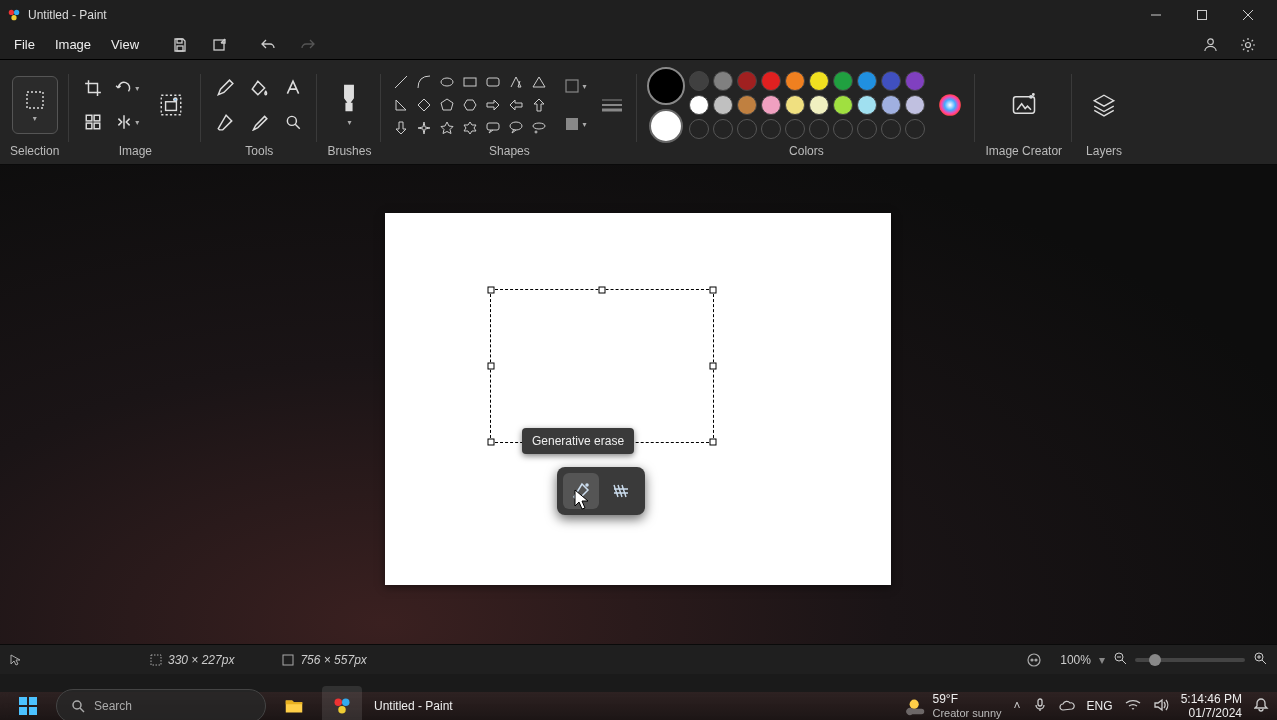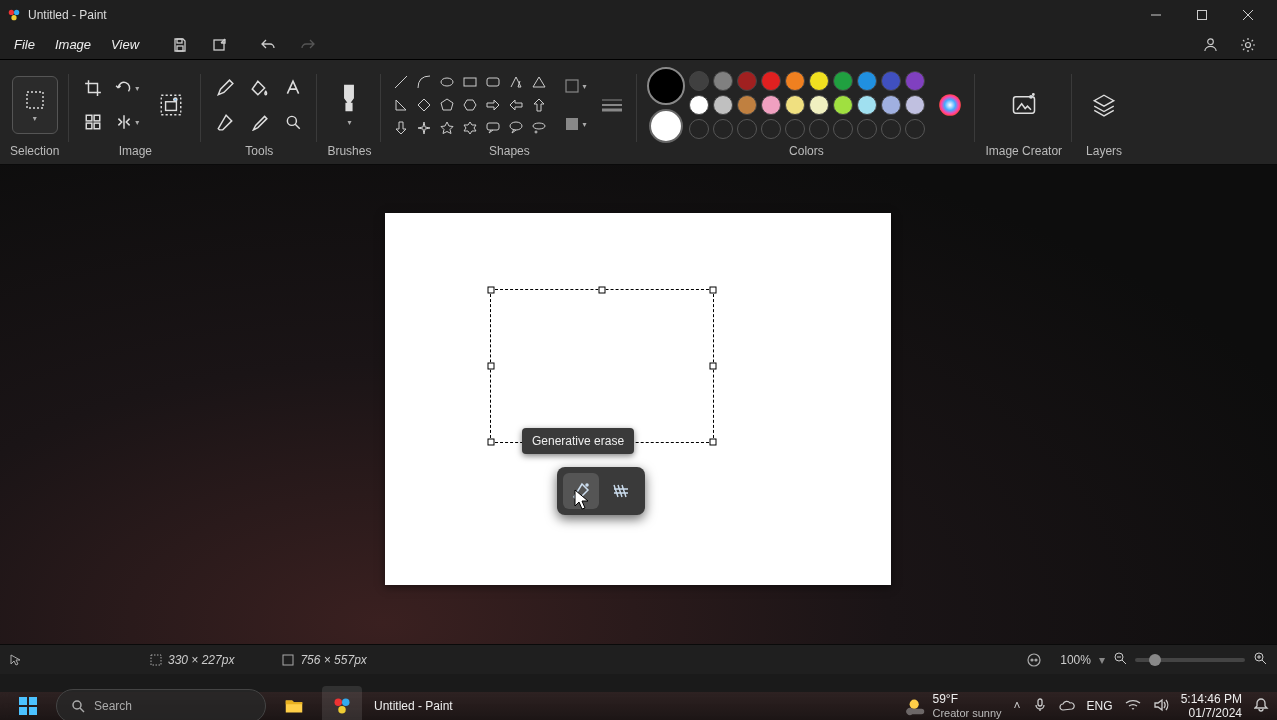--- a/index.html
+++ b/index.html
@@ -7,21 +7,21 @@
 
 
 .titlebar { height: 30px; background: #1f1f1f; display: flex; align-items: center; padding: 0 6px; color: #ddd; font-size: 12px; }
 .titlebar .app-icon { width: 16px; height: 16px; margin-right: 6px; display:flex; align-items:center; justify-content:center; }
 .titlebar .title { flex: 0 0 auto; }
 .titlebar .spacer { flex: 1; }
 .titlebar .wbtn { width: 46px; height: 30px; display:flex; align-items:center; justify-content:center; color:#ccc; }
 
 
 .menubar { height: 30px; background: #1f1f1f; display: flex; align-items: center; padding: 0 4px; color: #eee; font-size: 13px; border-bottom: 1px solid #000; }
-.menubar .mitem { padding: 4px 10px; border-radius: 4px; font-style: italic; }
+.menubar .mitem { padding: 4px 10px; border-radius: 4px; }
 .menubar .ticon { width: 34px; height: 26px; display:flex;align-items:center;justify-content:center; color:#ccc; border-radius:4px; margin-left:6px; }
 .menubar .ticon.disabled { color:#555; }
 .menubar .right { margin-left:auto; display:flex; gap:4px; padding-right:8px;}
 .menubar .right .ticon { margin-left:0; }
 
 
 .ribbon { height: 105px; background: #242424; display:flex; align-items:stretch; padding: 4px 0 0 0; border-bottom: 1px solid #0a0a0a; }
 .group { display:flex; flex-direction:column; align-items:center; padding: 2px 10px; position:relative; }
 .group::after { content:""; position:absolute; right:0; top:10px; bottom:22px; width:1px; background:#3a3a3a; }
 .group:last-child::after { display:none; }

